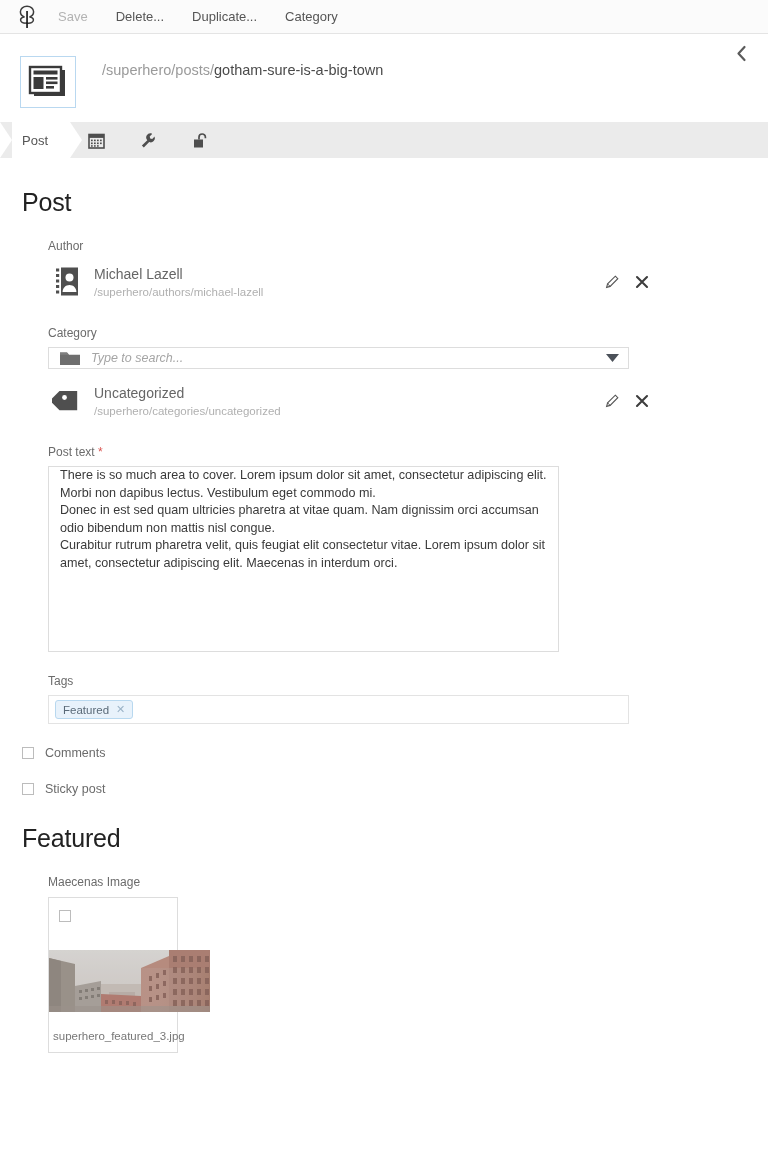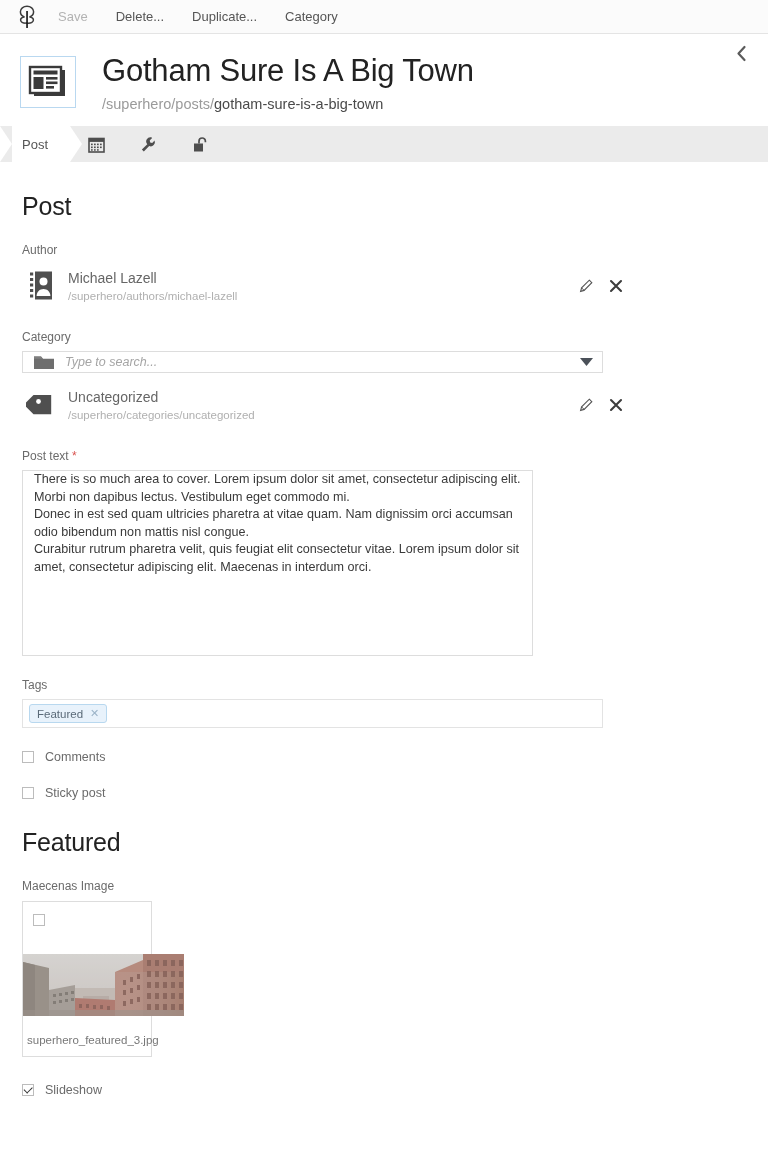--- a/index.html
+++ b/index.html
@@ -124,21 +124,21 @@
 
   
   .content { padding: 0 22px; }
   .section-title {
     font-size: 25px;
     font-weight: 400;
     color: #222;
     margin: 30px 0 0 0;
     letter-spacing: -0.2px;
   }
-  .field { margin-top: 22px; }
+  .field { margin-top: 22px; margin-left: 26px; }
   .field-label {
     font-size: 12px;
     color: #6b6b6b;
     margin-bottom: 7px;
   }
   .req { color: #d9534f; font-size: 12px; }
 
   
   .coll-row {
     display: flex;
@@ -290,21 +290,20 @@
         <rect x="2" y="3" width="31" height="26" fill="#ffffff" stroke="#3a3a3a" stroke-width="2.4"></rect>
         <rect x="5.5" y="6.5" width="24" height="4" fill="#3a3a3a"></rect>
         <rect x="5.5" y="13" width="10" height="12" fill="#3a3a3a"></rect>
         <rect x="18" y="13" width="11.5" height="2.6" fill="#3a3a3a"></rect>
         <rect x="18" y="17.5" width="11.5" height="2.6" fill="#3a3a3a"></rect>
         <rect x="18" y="22" width="8" height="2.6" fill="#3a3a3a"></rect>
       </svg>
     </div>
   </div>
   <div class="title-block">
-    <div class="page-title">Gotham Sure Is A Big Town</div>
     <div class="breadcrumb"><span>/superhero/posts/</span><span class="leaf">gotham-sure-is-a-big-town</span></div>
   </div>
   <div class="collapse-btn">
     <svg width="13" height="17" viewBox="0 0 13 17">
       <path d="M9.5 2 L3.5 8.5 L9.5 15" fill="none" stroke="#5b5b5b" stroke-width="2.2" stroke-linecap="round" stroke-linejoin="round"></path>
     </svg>
   </div>
 </div>
 
 <div class="tabbar">
@@ -550,18 +549,14 @@
           </g>
 
           <rect x="0" y="56" width="161" height="6" fill="#8e837c" opacity="0.55"></rect>
           <rect x="0" y="0" width="161" height="62" fill="#cfc9c4" opacity="0.22"></rect>
         </svg>
       </div>
       <div class="img-card-caption">superhero_featured_3.jpg</div>
     </div>
   </div>
 
-  <div class="check-row" style="margin-top:26px;">
-    <span class="cbox checked"></span>
-    <span class="check-label">Slideshow</span>
-  </div>
 
 </div>
 
 </body></html>

